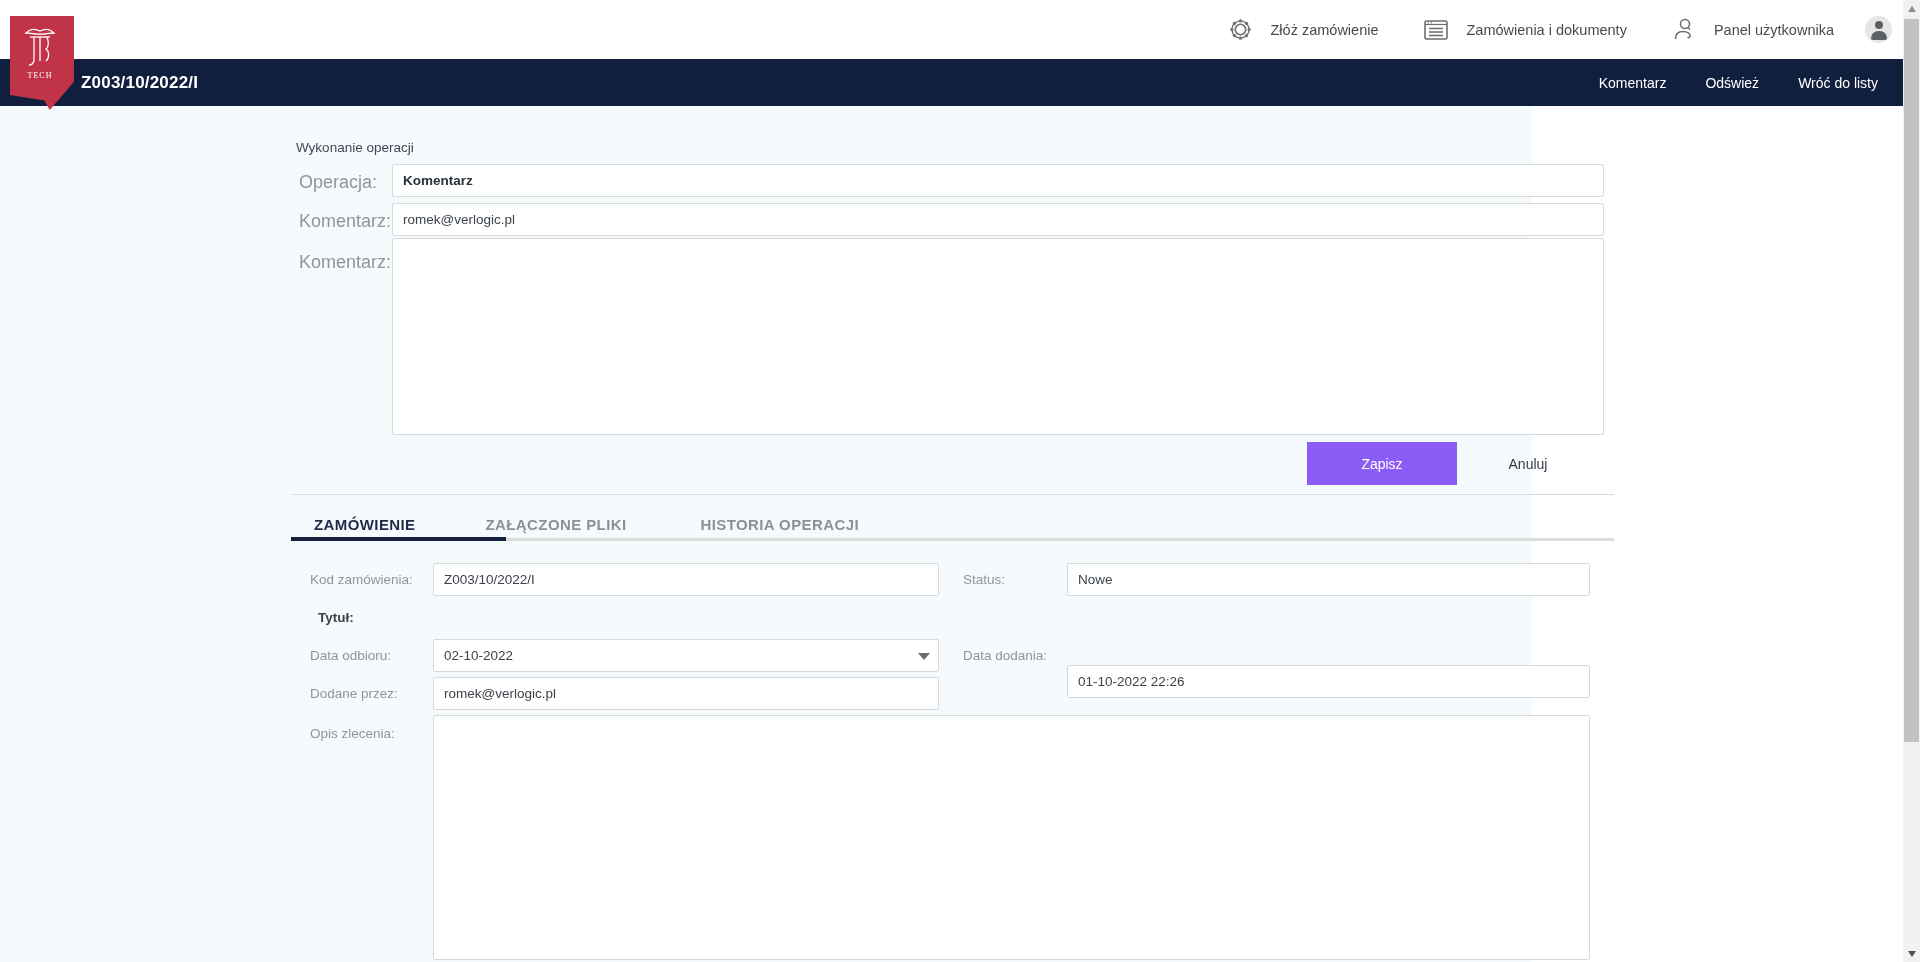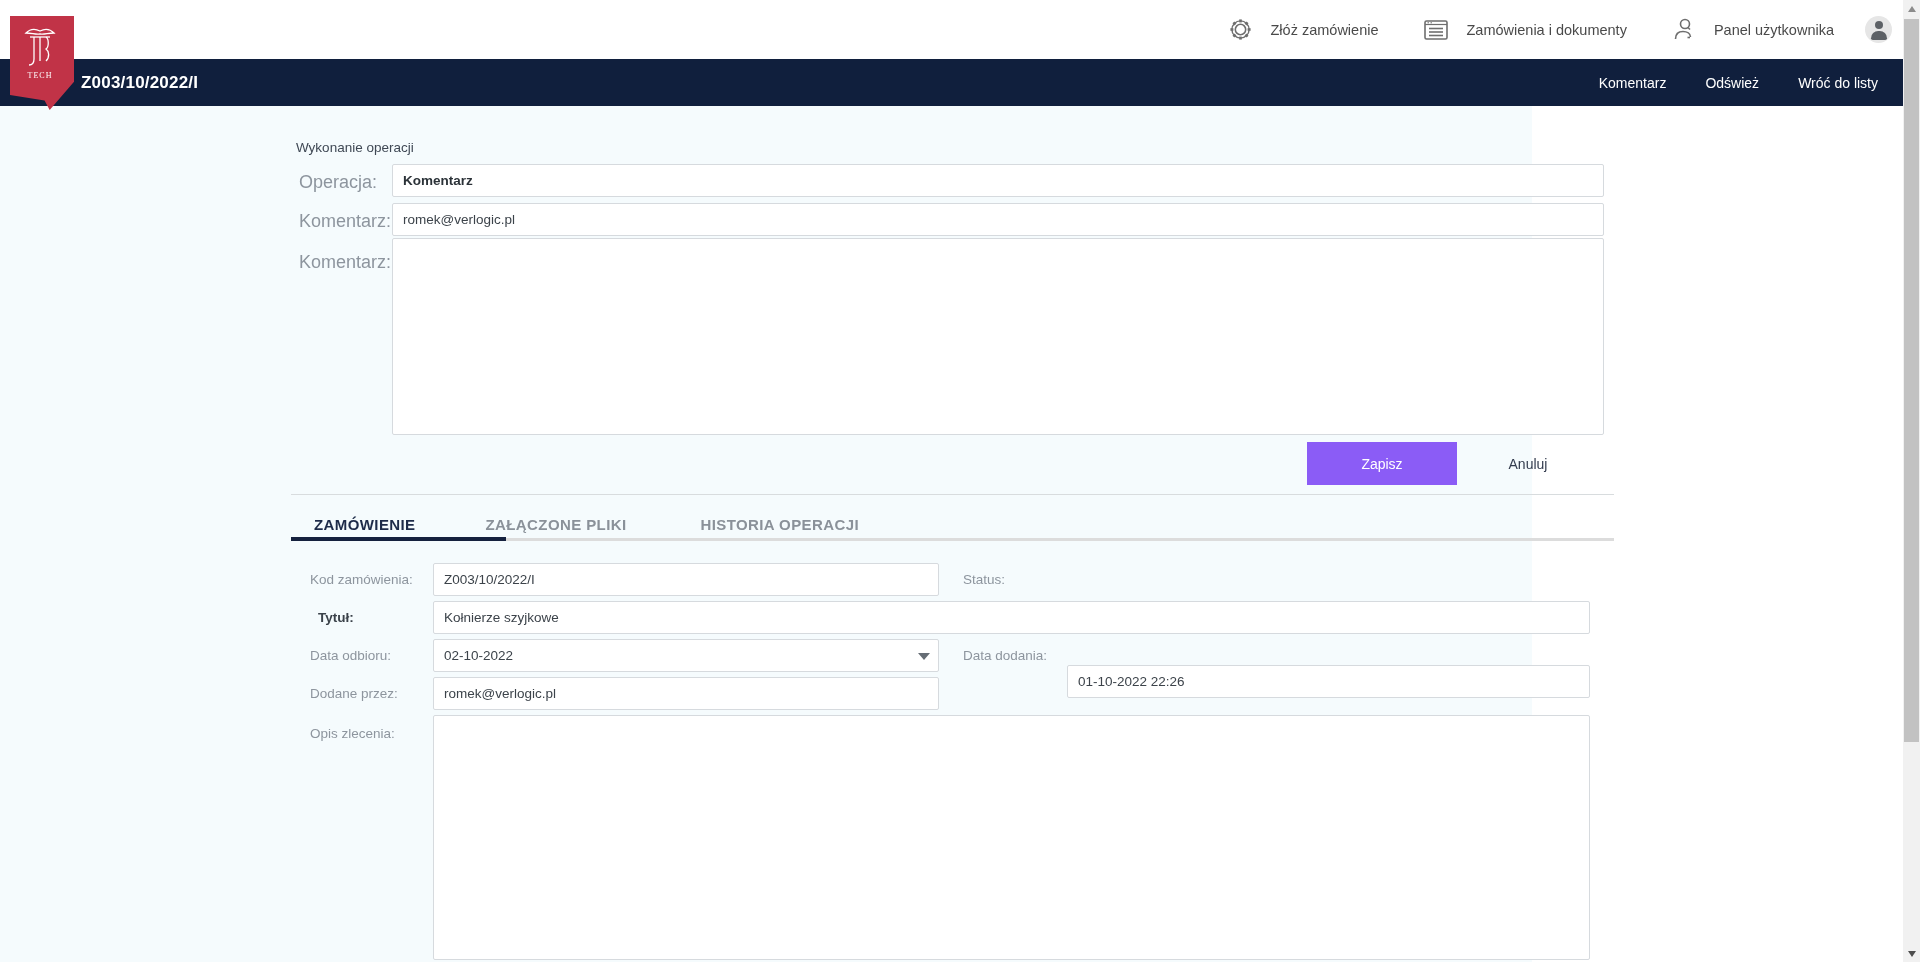--- a/index.html
+++ b/index.html
@@ -198,23 +198,23 @@
       <div class="tab" style="margin-left:24px;">ZAŁĄCZONE PLIKI</div>
       <div class="tab" style="margin-left:28px;">HISTORIA OPERACJI</div>
     </div>
     <div class="tab-track"></div>
     <div class="tab-active-bar"></div>
 
     <span class="olabel" style="top:466px;">Kod zamówienia:</span>
     <input class="fld f-kod" type="text" value="Z003/10/2022/I" style="">
 
     <span class="rlabel" style="top:466px;">Status:</span>
+    <input class="fld f-status" type="text" value="Nowe" style="">
 
     <span class="olabel bold" style="top:504px;">Tytuł:</span>
-    <input class="fld f-tytul" type="text" value="Kołnierze szyjkowe" style="">
 
     <span class="olabel" style="top:542px;">Data odbioru:</span>
     <input class="fld f-odbior" type="text" value="02-10-2022" style="">
     <div class="caret-down"></div>
 
     <span class="rlabel" style="top:542px;">Data dodania:</span>
     <input class="fld f-dodania" type="text" value="01-10-2022 22:26" style="">
 
     <span class="olabel" style="top:580px;">Dodane przez:</span>
     <input class="fld f-przez" type="text" value="romek@verlogic.pl" style="">

